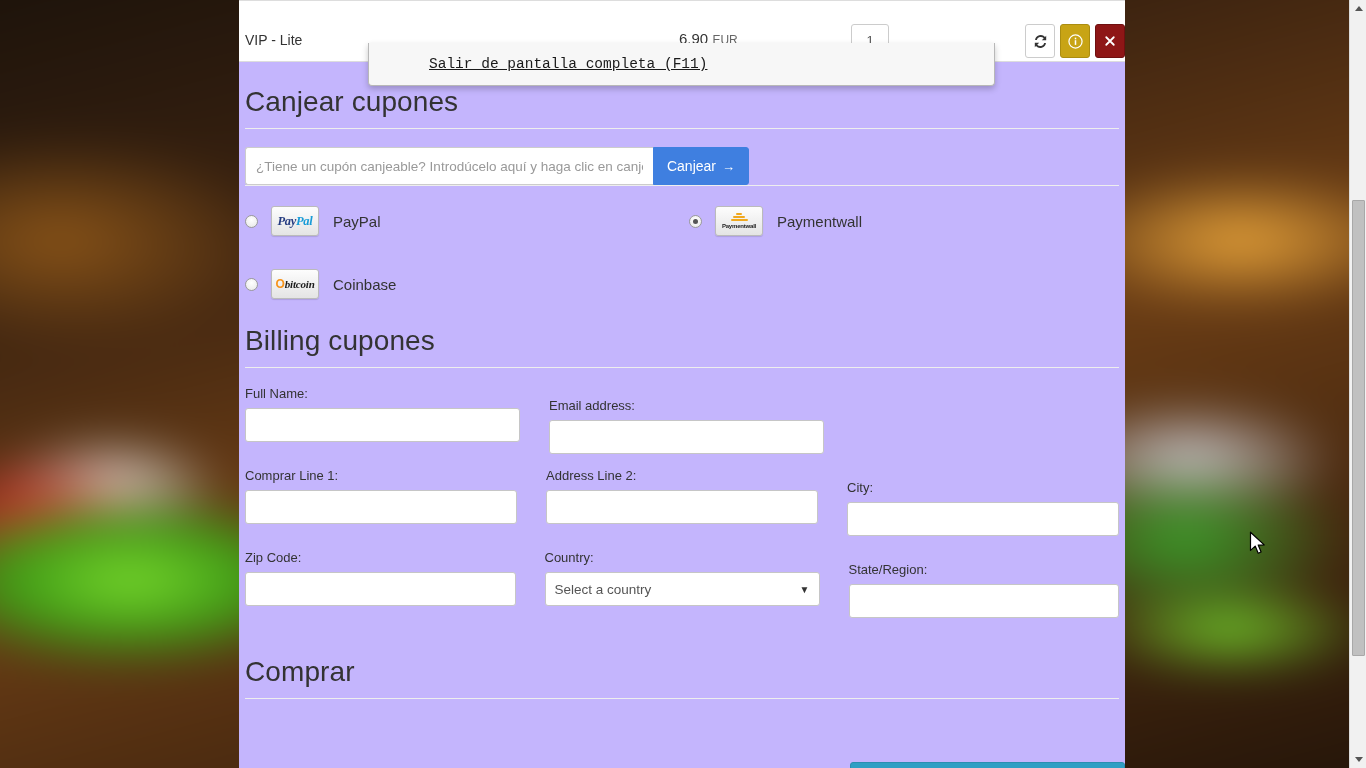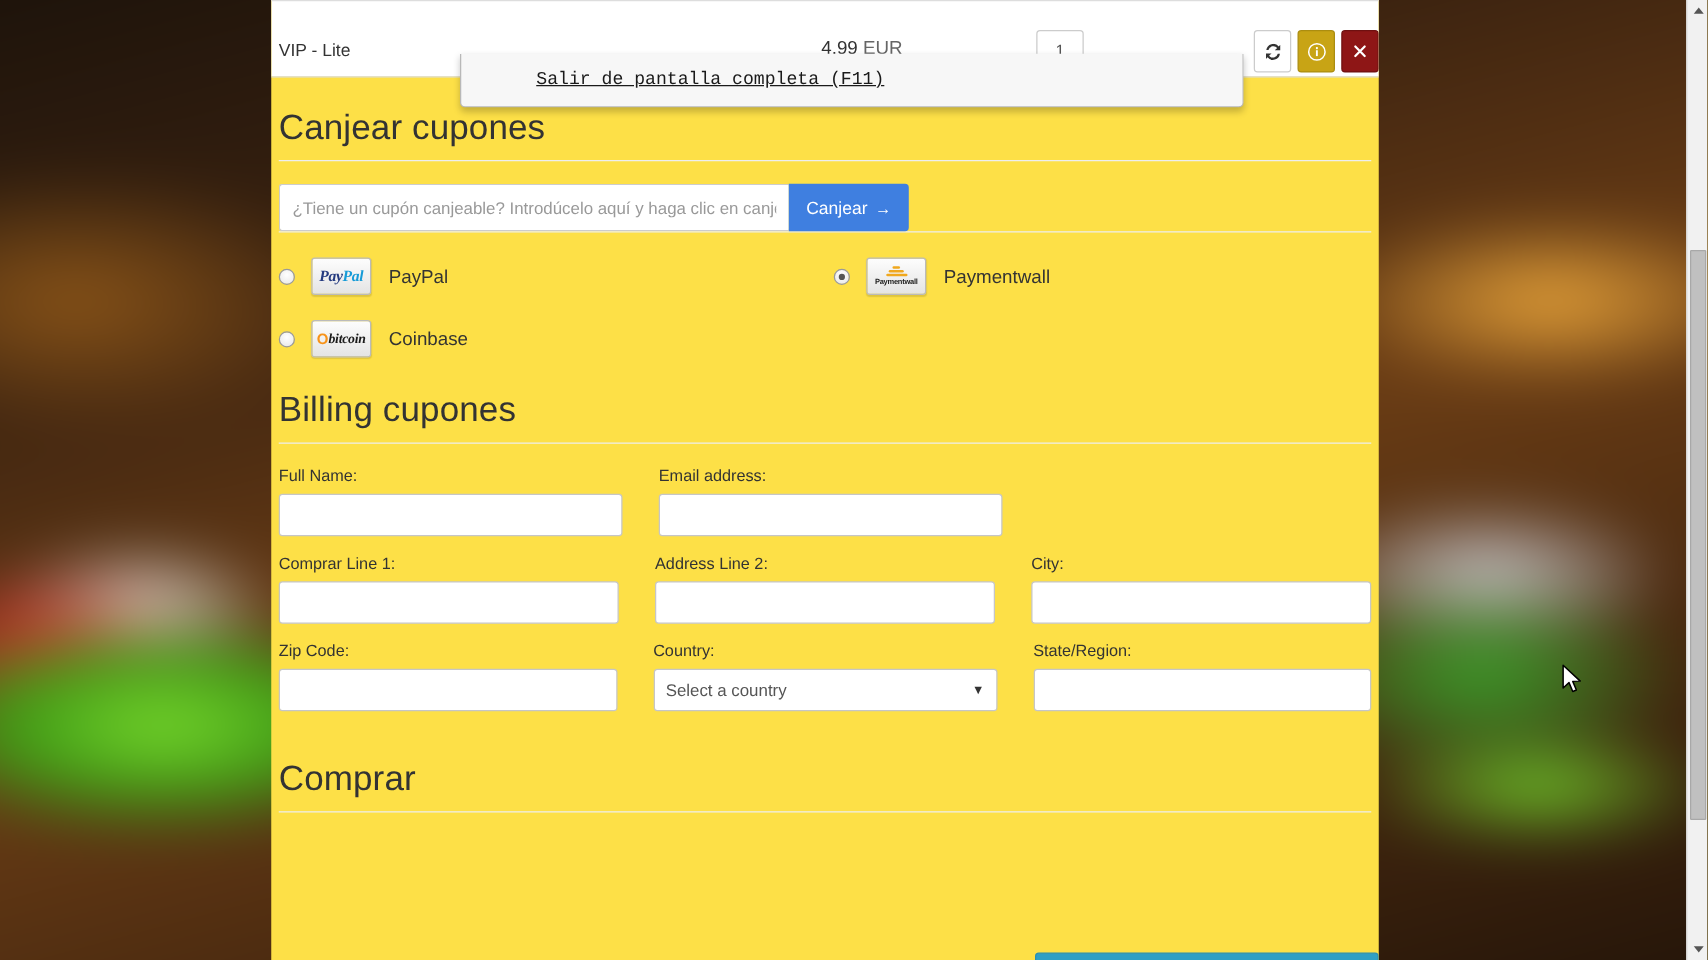--- a/index.html
+++ b/index.html
@@ -26,22 +26,22 @@
       radial-gradient(ellipse 160px 70px at 170px 545px, #e8e6e2 0%, rgba(190,188,184,0) 72%),
       radial-gradient(ellipse 200px 80px at 1250px 520px, #cfcdd4 0%, rgba(170,168,175,0) 75%),
       radial-gradient(ellipse 240px 90px at 1300px 300px, #e8a43a 0%, rgba(150,90,20,0) 78%),
       radial-gradient(ellipse 300px 140px at 120px 300px, #8a5418 0%, rgba(70,40,12,0) 75%),
       linear-gradient(165deg, #17100a 0%, #3a2210 28%, #6b3d15 52%, #4a2a10 72%, #1d1108 100%);
   }
 
   
   #page {
     position: absolute;
-    left: 217px; top: 0; width: 886px; height: 768px;
-    background: #fde047;
+    left: 239px; top: 0; width: 886px; height: 768px;
+    background: #c4b5fd;
     color: #333333;
     overflow: hidden;
   }
   #page-inner { position: relative; width: 886px; }
 
   
   .cart-row {
     position: relative;
     height: 62px;
     border-bottom: 1px solid #dddddd;
@@ -51,21 +51,21 @@
     position: absolute; left: 0; right: 0; top: 0; height: 1px; background: #dddddd;
   }
   .cart-name {
     position: absolute; left: 6px; top: 32px;
     font-size: 14px; color: #333; white-space: nowrap;
   }
   .cart-price {
     position: absolute; left: 440px; top: 30px;
     font-size: 15px; color: #333; white-space: nowrap;
   }
-  .cart-price .cur { font-size: 15px; color: #666; }
+  .cart-price .cur { font-size: 12px; color: #666; }
   .qty-box {
     position: absolute; left: 612px; top: 24px;
     width: 38px; height: 34px;
     border: 1px solid #cccccc; border-radius: 3px;
     background: #fff;
     text-align: center; line-height: 32px;
     font-size: 13px; color: #555;
   }
   .cart-actions {
     position: absolute; right: 0; top: 24px;
@@ -115,21 +115,21 @@
     display: flex; align-items: center; gap: 6px;
     font-family: "Liberation Sans", sans-serif;
     white-space: nowrap;
   }
   .coupon-btn .arrow { font-size: 13px; }
 
   
   .pay-grid {
     display: grid;
     grid-template-columns: 444px 444px;
-    row-gap: 16px;
+    row-gap: 29px;
   }
   .pay-opt { display: flex; align-items: center; height: 34px; }
   .radio {
     width: 13px; height: 13px; border-radius: 50%;
     border: 1px solid #9a9a9a;
     background: radial-gradient(circle at 50% 35%, #ffffff 0%, #e6e6e6 100%);
     margin-right: 13px; flex: none;
     position: relative;
   }
   .radio.checked::after {
@@ -168,21 +168,21 @@
   .logo-pw .bars i { display: block; height: 2px; background: #f0a81e; border-radius: 1px; }
   .logo-pw .bars i:nth-child(1) { width: 6px; }
   .logo-pw .bars i:nth-child(2) { width: 12px; }
   .logo-pw .bars i:nth-child(3) { width: 17px; }
   .logo-pw .txt { font-size: 6px; font-weight: bold; color: #222; letter-spacing: -0.2px; }
   .pay-label { font-size: 15px; color: #333333; }
 
   
   .form-row { display: flex; gap: 0; margin-bottom: 14px; }
   .fld { margin-right: 29px; }
-  .fld:last-child { margin-right: 0; }
+  .fld:last-child { margin-right: 0; margin-top: 12px; }
   .fld-label {
     font-size: 13px; font-weight: normal; color: #333333;
     display: block; margin-bottom: 7px;
   }
   .fld-input {
     height: 34px; width: 100%;
     border: 1px solid #c6c6c6; border-radius: 3px;
     background: #ffffff; padding: 0 9px;
     font-size: 13.5px; color: #333;
     font-family: "Liberation Sans", sans-serif;
@@ -278,21 +278,21 @@
   <div id="bg"></div>
 </div>
 
 <div id="page">
   <div id="page-inner">
 
     <div class="cart-row">
       <div class="sep-top"></div>
       <div class="cart-name">VIP - Lite</div>
       <div class="cart-price">
-        <span>4.99</span>
+        <span>6.90</span>
         <span class="cur">EUR</span>
       </div>
       <div class="qty-box">1</div>
       <div class="cart-actions">
         <div class="act-btn act-refresh">
           <svg width="13" height="13" viewBox="0 0 16 16" aria-hidden="true">
             <path d="M13.6 2.6A7 7 0 0 0 1.3 6.2h2.1A5 5 0 0 1 12 4.1L9.6 6.5H15V1l-1.4 1.6z" fill="#333"></path>
             <path d="M2.4 13.4A7 7 0 0 0 14.7 9.8h-2.1A5 5 0 0 1 4 11.9l2.4-2.4H1V15l1.4-1.6z" fill="#333"></path>
           </svg>
         </div>

